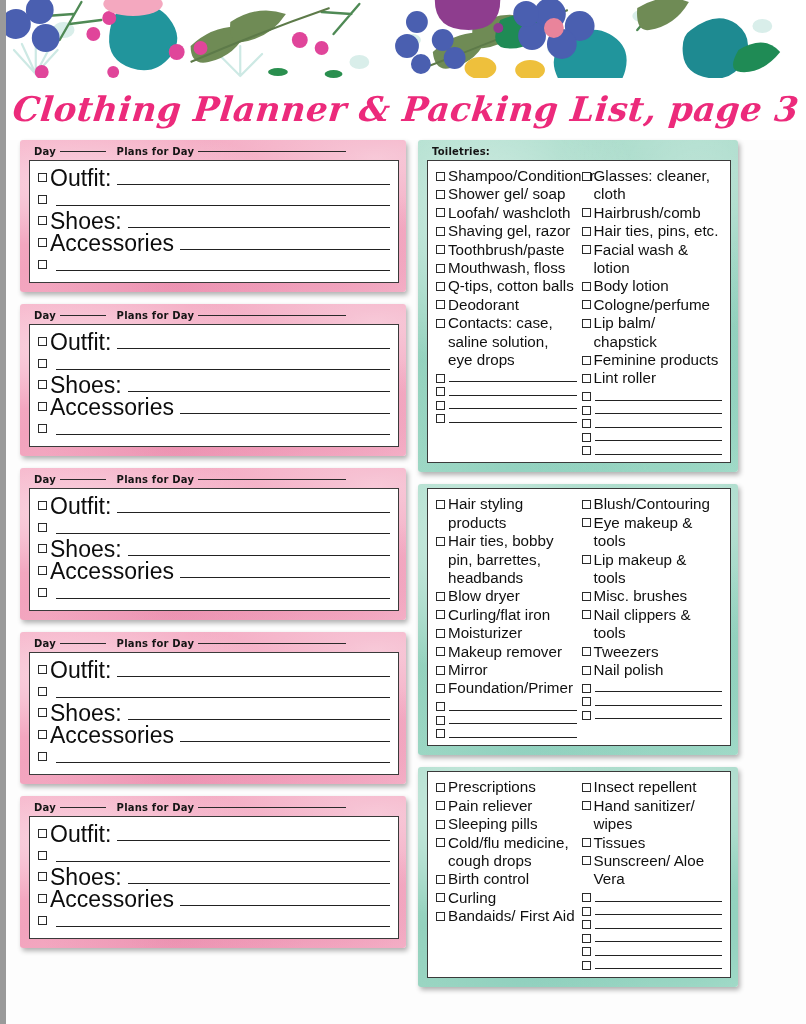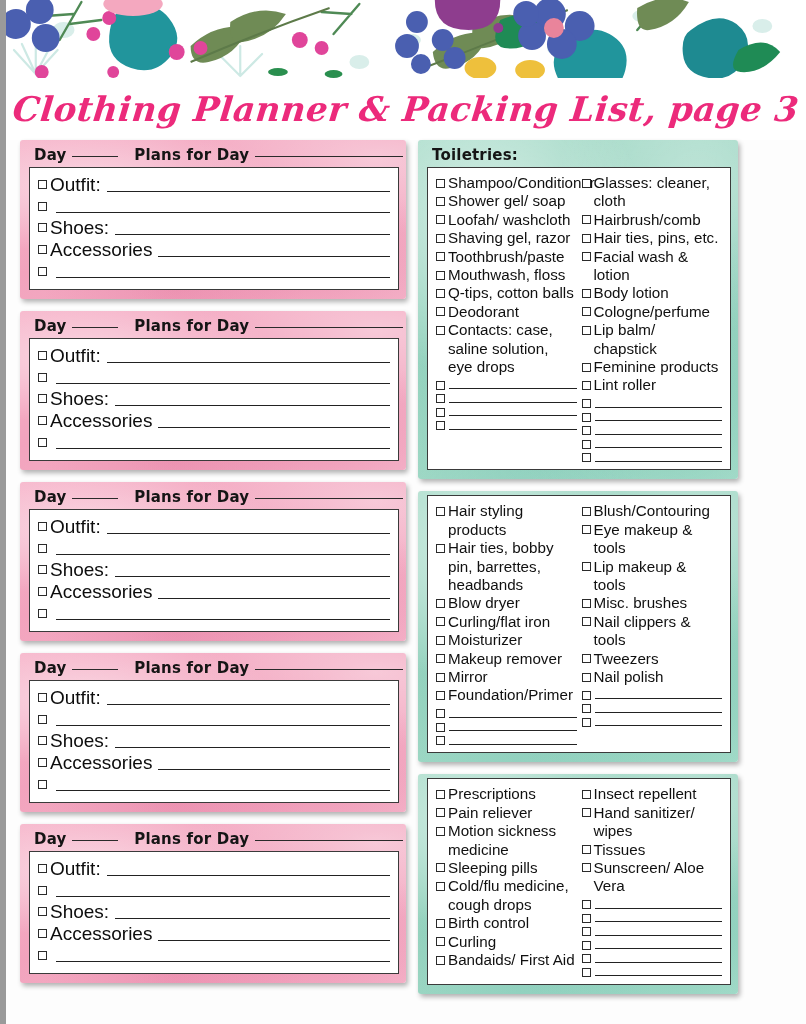--- a/index.html
+++ b/index.html
@@ -75,21 +75,21 @@
     background:
       radial-gradient(ellipse at 22% 24%, rgba(255,255,255,.55) 0%, rgba(255,255,255,0) 44%),
       radial-gradient(ellipse at 78% 74%, rgba(110,190,170,.50) 0%, rgba(110,190,170,0) 46%),
       radial-gradient(ellipse at 88% 14%, rgba(255,255,255,.35) 0%, rgba(255,255,255,0) 36%),
       radial-gradient(ellipse at 34% 90%, rgba(120,195,178,.42) 0%, rgba(120,195,178,0) 42%),
       linear-gradient(160deg, #a9dcca 0%, #95d2be 48%, #aadfcd 100%);
   }
 
   .card-head {
     font-family: "DejaVu Sans", sans-serif;
-    font-size: 15px;
+    font-size: 10px;
     font-weight: 600;
     color: #151515;
     padding: 2px 2px 3px 5px;
     white-space: nowrap;
     letter-spacing: .2px;
   }
   .card-head .rule {
     display: inline-block;
     border-bottom: 1.6px solid #2a2a2a;
     vertical-align: 3px;
@@ -118,21 +118,21 @@
     border: 1.3px solid #2b2b2b;
     background: #fff;
     margin-top: 4.5px;
     margin-right: 3px;
   }
   .row .txt { flex: 1 1 auto; }
 
   
   .drow { margin-bottom: 0px; }
   .drow .lbl {
-    font-size: 19px;
+    font-size: 23px;
     line-height: 22px;
     white-space: nowrap;
     color: #0d0d0d;
   }
   .drow .dline {
     flex: 1 1 auto;
     border-bottom: 1.5px solid #222;
     margin: 0 0 4px 6px;
     align-self: flex-end;
     height: 17px;
@@ -631,24 +631,20 @@
                 <div class="row">
                   <span class="cbx"></span>
                   <span class="txt">Prescriptions</span>
                 </div>
                 <div class="row">
                   <span class="cbx"></span>
                   <span class="txt">Pain reliever</span>
                 </div>
                 <div class="row">
                   <span class="cbx"></span>
-                  <span class="txt">Motion sickness medicine</span>
-                </div>
-                <div class="row">
-                  <span class="cbx"></span>
                   <span class="txt">Sleeping pills</span>
                 </div>
                 <div class="row">
                   <span class="cbx"></span>
                   <span class="txt">Cold/flu medicine, cough drops</span>
                 </div>
                 <div class="row">
                   <span class="cbx"></span>
                   <span class="txt">Birth control</span>
                 </div>

